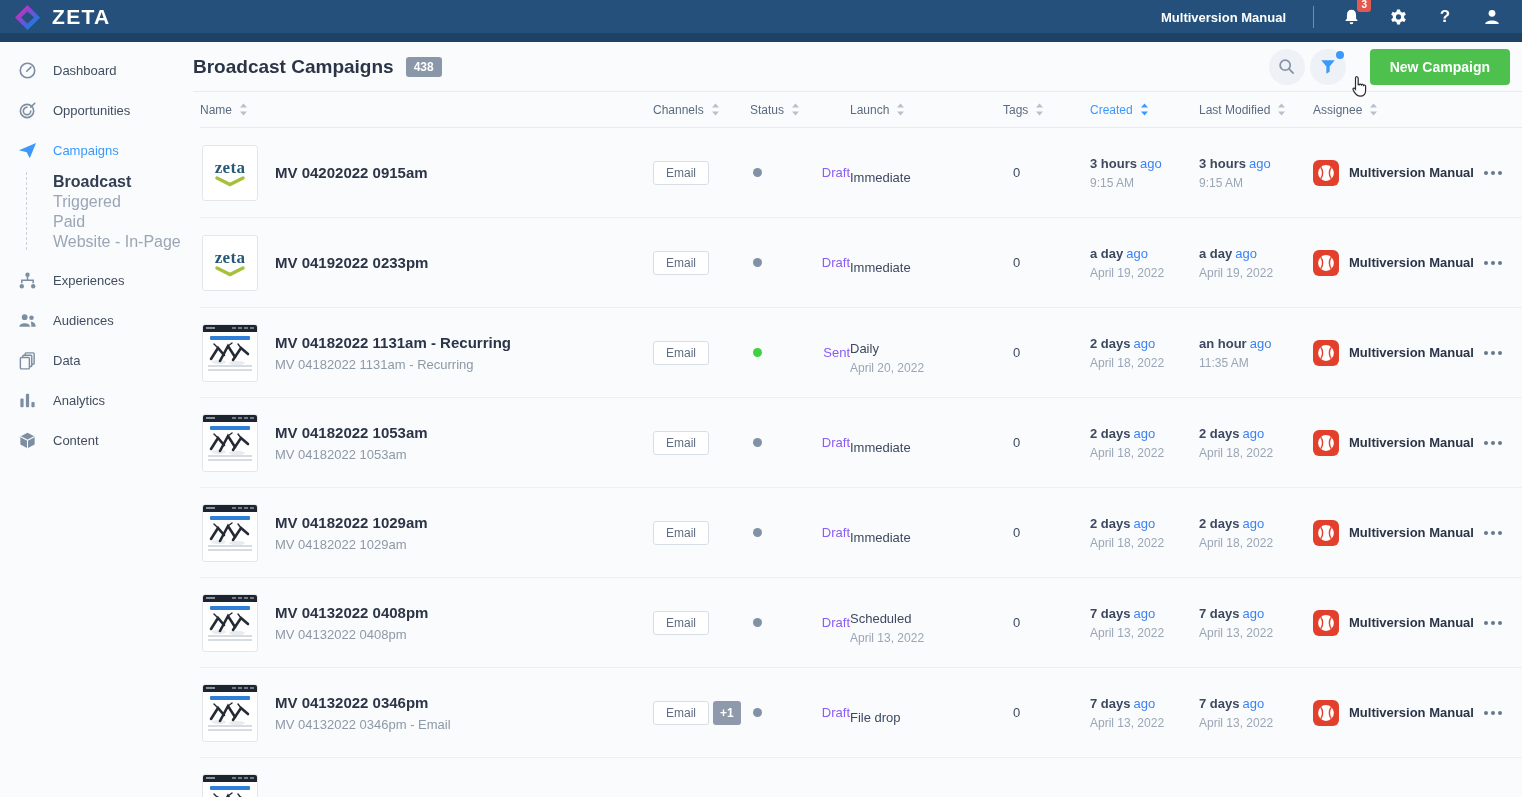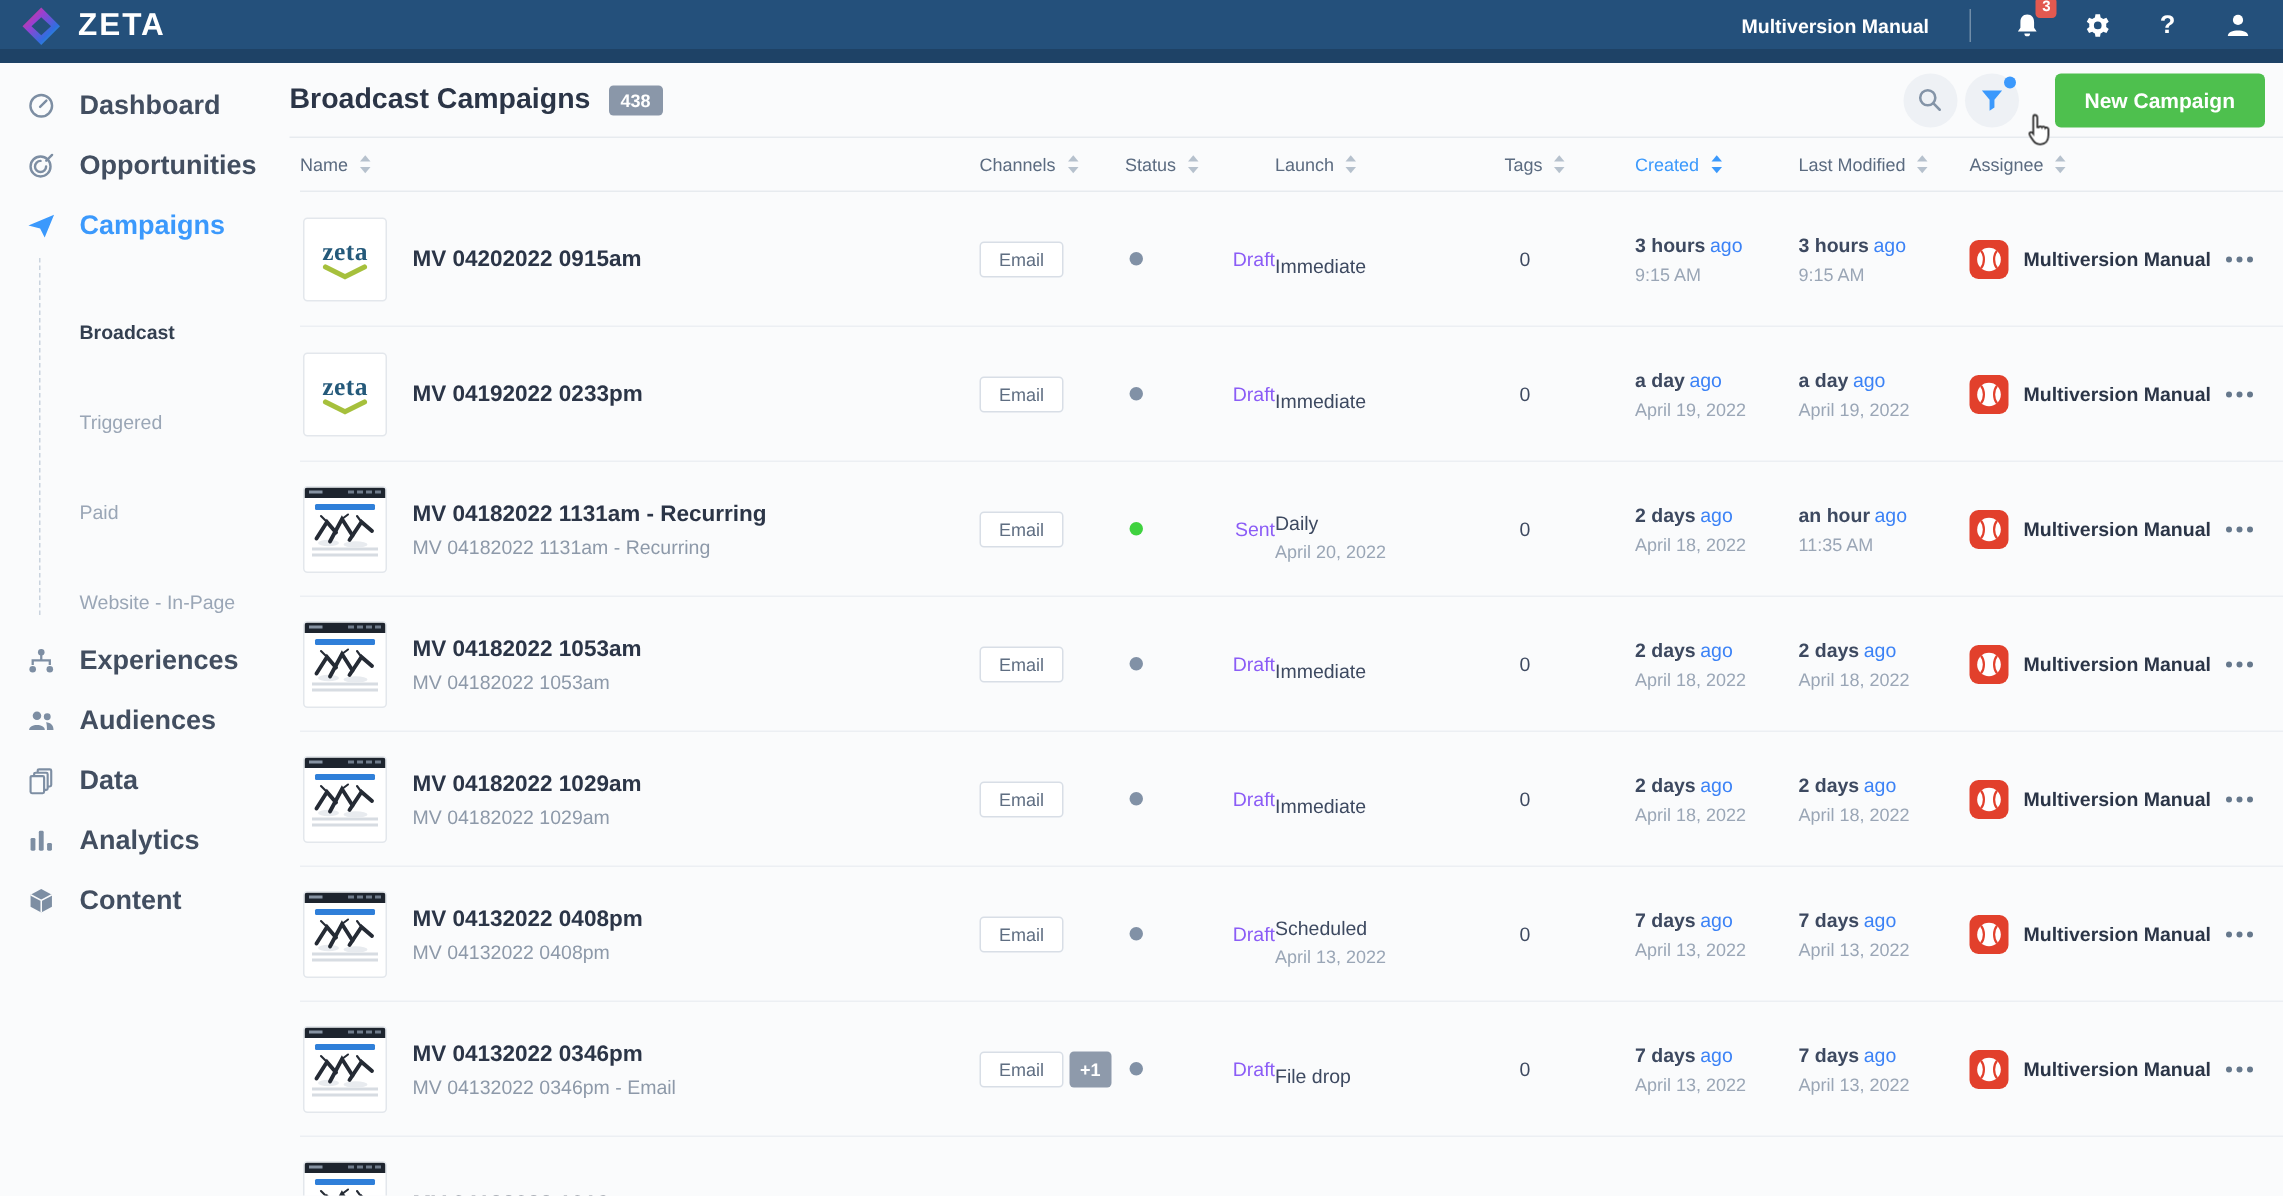--- a/index.html
+++ b/index.html
@@ -17,27 +17,27 @@
   .nav-divider { width:1px; height:22px; background:rgba(255,255,255,.35); }
   .nav-icon { position:relative; width:20px; height:20px; color:#fff; display:flex;
     align-items:center; justify-content:center; cursor:pointer; }
   .help-glyph { font-size:17px; font-weight:600; color:#fff; }
   .notif-badge { position:absolute; top:-9px; right:-10px; background:#e25950; color:#fff;
     font-size:10px; font-weight:700; padding:1px 4px; border-radius:3px; line-height:12px; }
 
   
   .sidebar { position:fixed; top:42px; left:0; width:193px; bottom:0; padding-top:8px; }
   .side-item { display:flex; align-items:center; gap:16px; height:40px; padding-left:17px;
-    font-size:18px; font-weight:700; color:#424e60; cursor:pointer; }
+    font-size:13px; font-weight:400; color:#424e60; cursor:pointer; }
   .side-icon { width:20px; height:20px; color:#7d8ea3; display:flex; align-items:center; justify-content:center; }
   .side-item.active { color:#3b99fc; }
   .side-item.active .side-icon { color:#3b99fc; }
   .side-sub { position:relative; padding:2px 0 8px; }
   .side-sub::before { content:''; position:absolute; left:26px; top:2px; bottom:10px; border-left:1px dashed #c9d3de; }
-  .side-subitem { padding-left:53px; line-height:20px; font-size:13px; color:#9aa6b6; cursor:pointer;margin-top:40px; }
+  .side-subitem { padding-left:53px; line-height:20px; font-size:16px; color:#9aa6b6; cursor:pointer; }
   .side-subitem.active { color:#333f50; font-weight:700; }
 
   
   .main { margin-left:193px; padding-top:42px; }
   .page-header { height:50px; display:flex; align-items:center; border-bottom:1px solid #e7ebef; padding-right:12px; }
   .page-title { font-size:19px; font-weight:700; color:#2b3547; }
   .count-badge { margin-left:12px; background:#8a97a9; color:#fff; font-size:12px; font-weight:600;
     padding:3px 8px; border-radius:3px; }
   .header-actions { margin-left:auto; display:flex; align-items:center; }
   .icon-circle { width:36px; height:36px; border-radius:50%; background:#eef1f5; display:flex;

